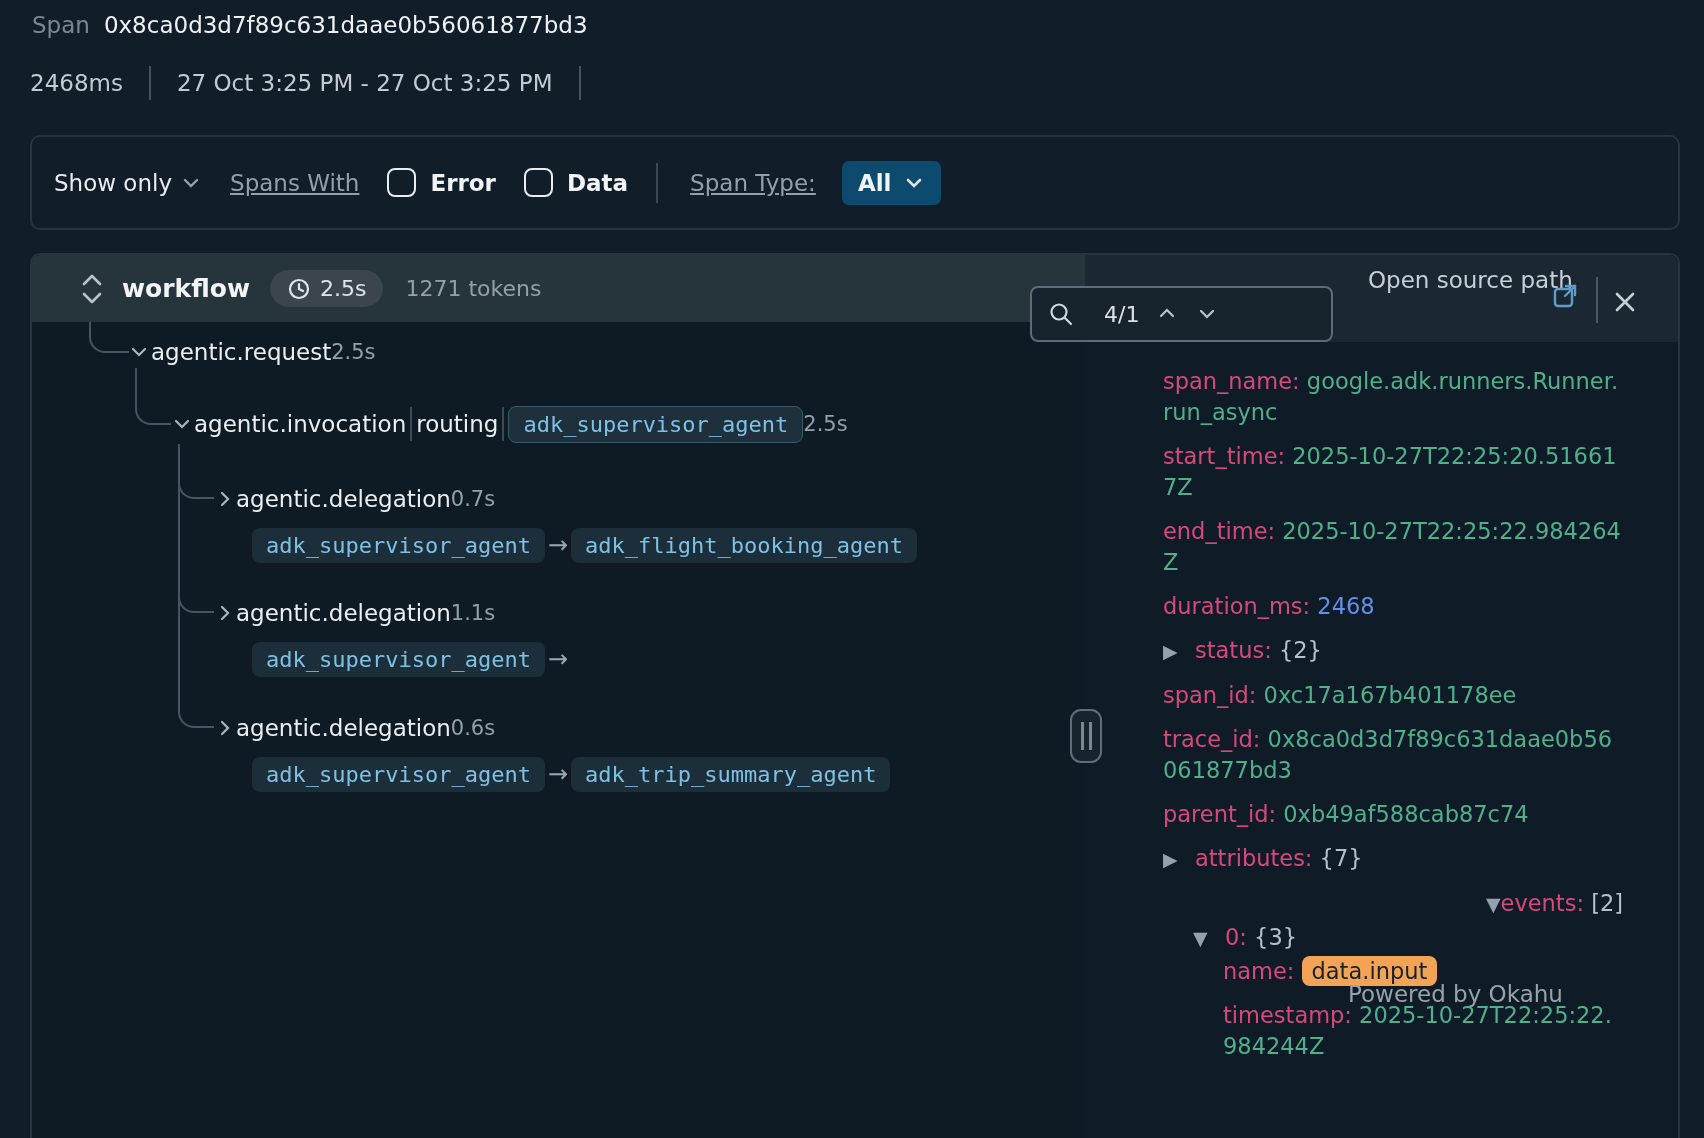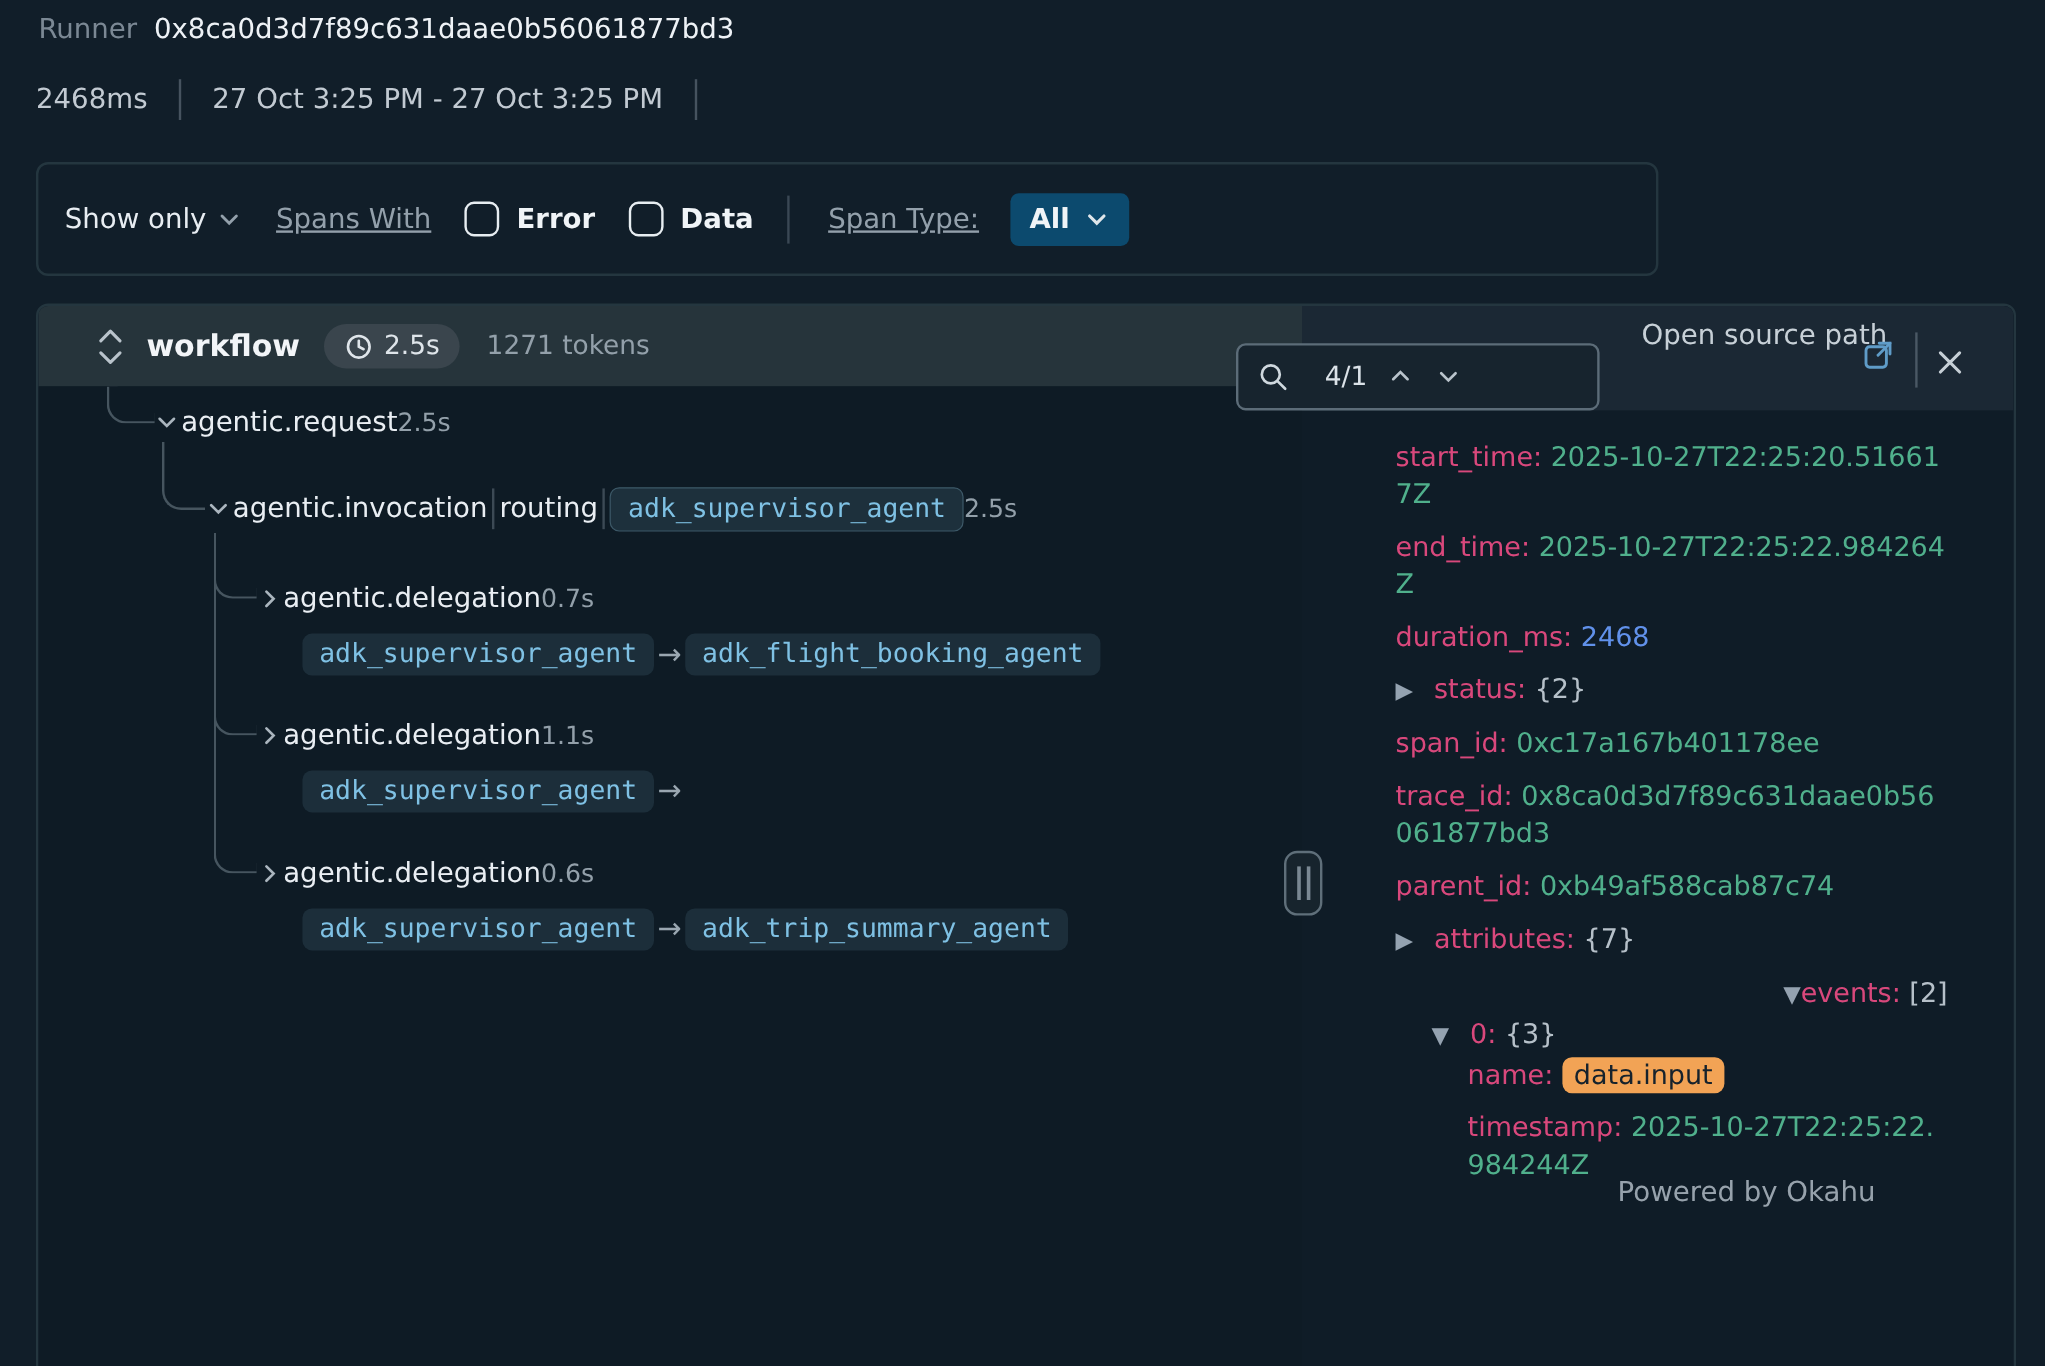--- a/index.html
+++ b/index.html
@@ -8,21 +8,21 @@
 
   
   .trace-line { position:absolute; left:32px; top:12px; font-size:23px; }
   .trace-label { color:#7b8894; margin-right:14px; }
   .trace-id { color:#eef2f6; font-weight:500; }
   .meta-line { position:absolute; left:30px; top:66px; font-size:23px; color:#c2cad2;
                display:flex; align-items:center; }
   .meta-line .vdiv { width:2px; height:34px; background:#46535f; margin:0 26px; }
 
   
-  .filter-bar { position:absolute; left:30px; top:135px; width:1352px; height:95px;
+  .filter-bar { position:absolute; left:30px; top:135px; width:1650px; height:95px;
                 border:2px solid #24363f; border-radius:10px;
                 display:flex; align-items:center; padding-left:22px; font-size:23px; }
   .showonly { display:flex; align-items:center; gap:8px; color:#e8edf2; font-weight:500; cursor:pointer; }
   .muted { color:#93a0ab;text-decoration:underline; }
   .spans-with { margin-left:28px; }
   .cb { width:29px; height:29px; border:2.5px solid #e7edf1; border-radius:8px; margin-left:28px; cursor:pointer; background:transparent; }
   .cb-label { margin-left:14px; font-weight:600; color:#f0f4f7; }
   .filter-bar .vdiv { width:2px; height:40px; background:#3a4854; margin-left:28px; }
   .span-type { margin-left:32px; }
   .all-select { margin-left:26px; background:#0c4a6e; border-radius:7px; padding:9px 16px;
@@ -81,21 +81,21 @@
   .hl { background:#f2a355; color:#16222c; border-radius:8px; padding:2px 10px; font-weight:500; word-break:normal; }
 
   .watermark { position:absolute; left:1348px; top:981px; font-size:23px; color:#97a2ac; z-index:8; }
 
   svg { display:block; }
 </style>
 </head>
 <body>
 
 <div class="trace-line">
-  <span class="trace-label">Runner</span><span class="trace-id">0x8ca0d3d7f89c631daae0b56061877bd3</span>
+  <span class="trace-label">Span</span><span class="trace-id">0x8ca0d3d7f89c631daae0b56061877bd3</span>
 </div>
 <div class="meta-line">
   <span>2468ms</span>
   <span class="vdiv"></span>
   <span>27 Oct 3:25 PM - 27 Oct 3:25 PM</span>
   <span class="vdiv"></span>
 </div>
 
 <div class="filter-bar">
   <div class="showonly">
@@ -228,20 +228,24 @@
           <path d="M25 5 L15 15" stroke="#5f9cc8" stroke-width="2.4" stroke-linecap="round"></path>
         </svg>
       <span class="vdiv"></span>
       <svg class="close-ic" width="28" height="28" viewBox="0 0 28 28">
           <path d="M6 6 L22 22 M22 6 L6 22" stroke="#c6cfd6" stroke-width="2.6" stroke-linecap="round"></path>
         </svg>
     </div>
 
     <div class="rp-body">
       <div class="drow">
+        <span class="dkey">span_name:</span>
+        <span class="v-str">google.adk.runners.Runner.run_async</span>
+      </div>
+      <div class="drow">
         <span class="dkey">start_time:</span>
         <span class="v-str">2025-10-27T22:25:20.516617Z</span>
       </div>
       <div class="drow">
         <span class="dkey">end_time:</span>
         <span class="v-str">2025-10-27T22:25:22.984264Z</span>
       </div>
       <div class="drow">
         <span class="dkey">duration_ms:</span>
         <span class="v-num">2468</span>

